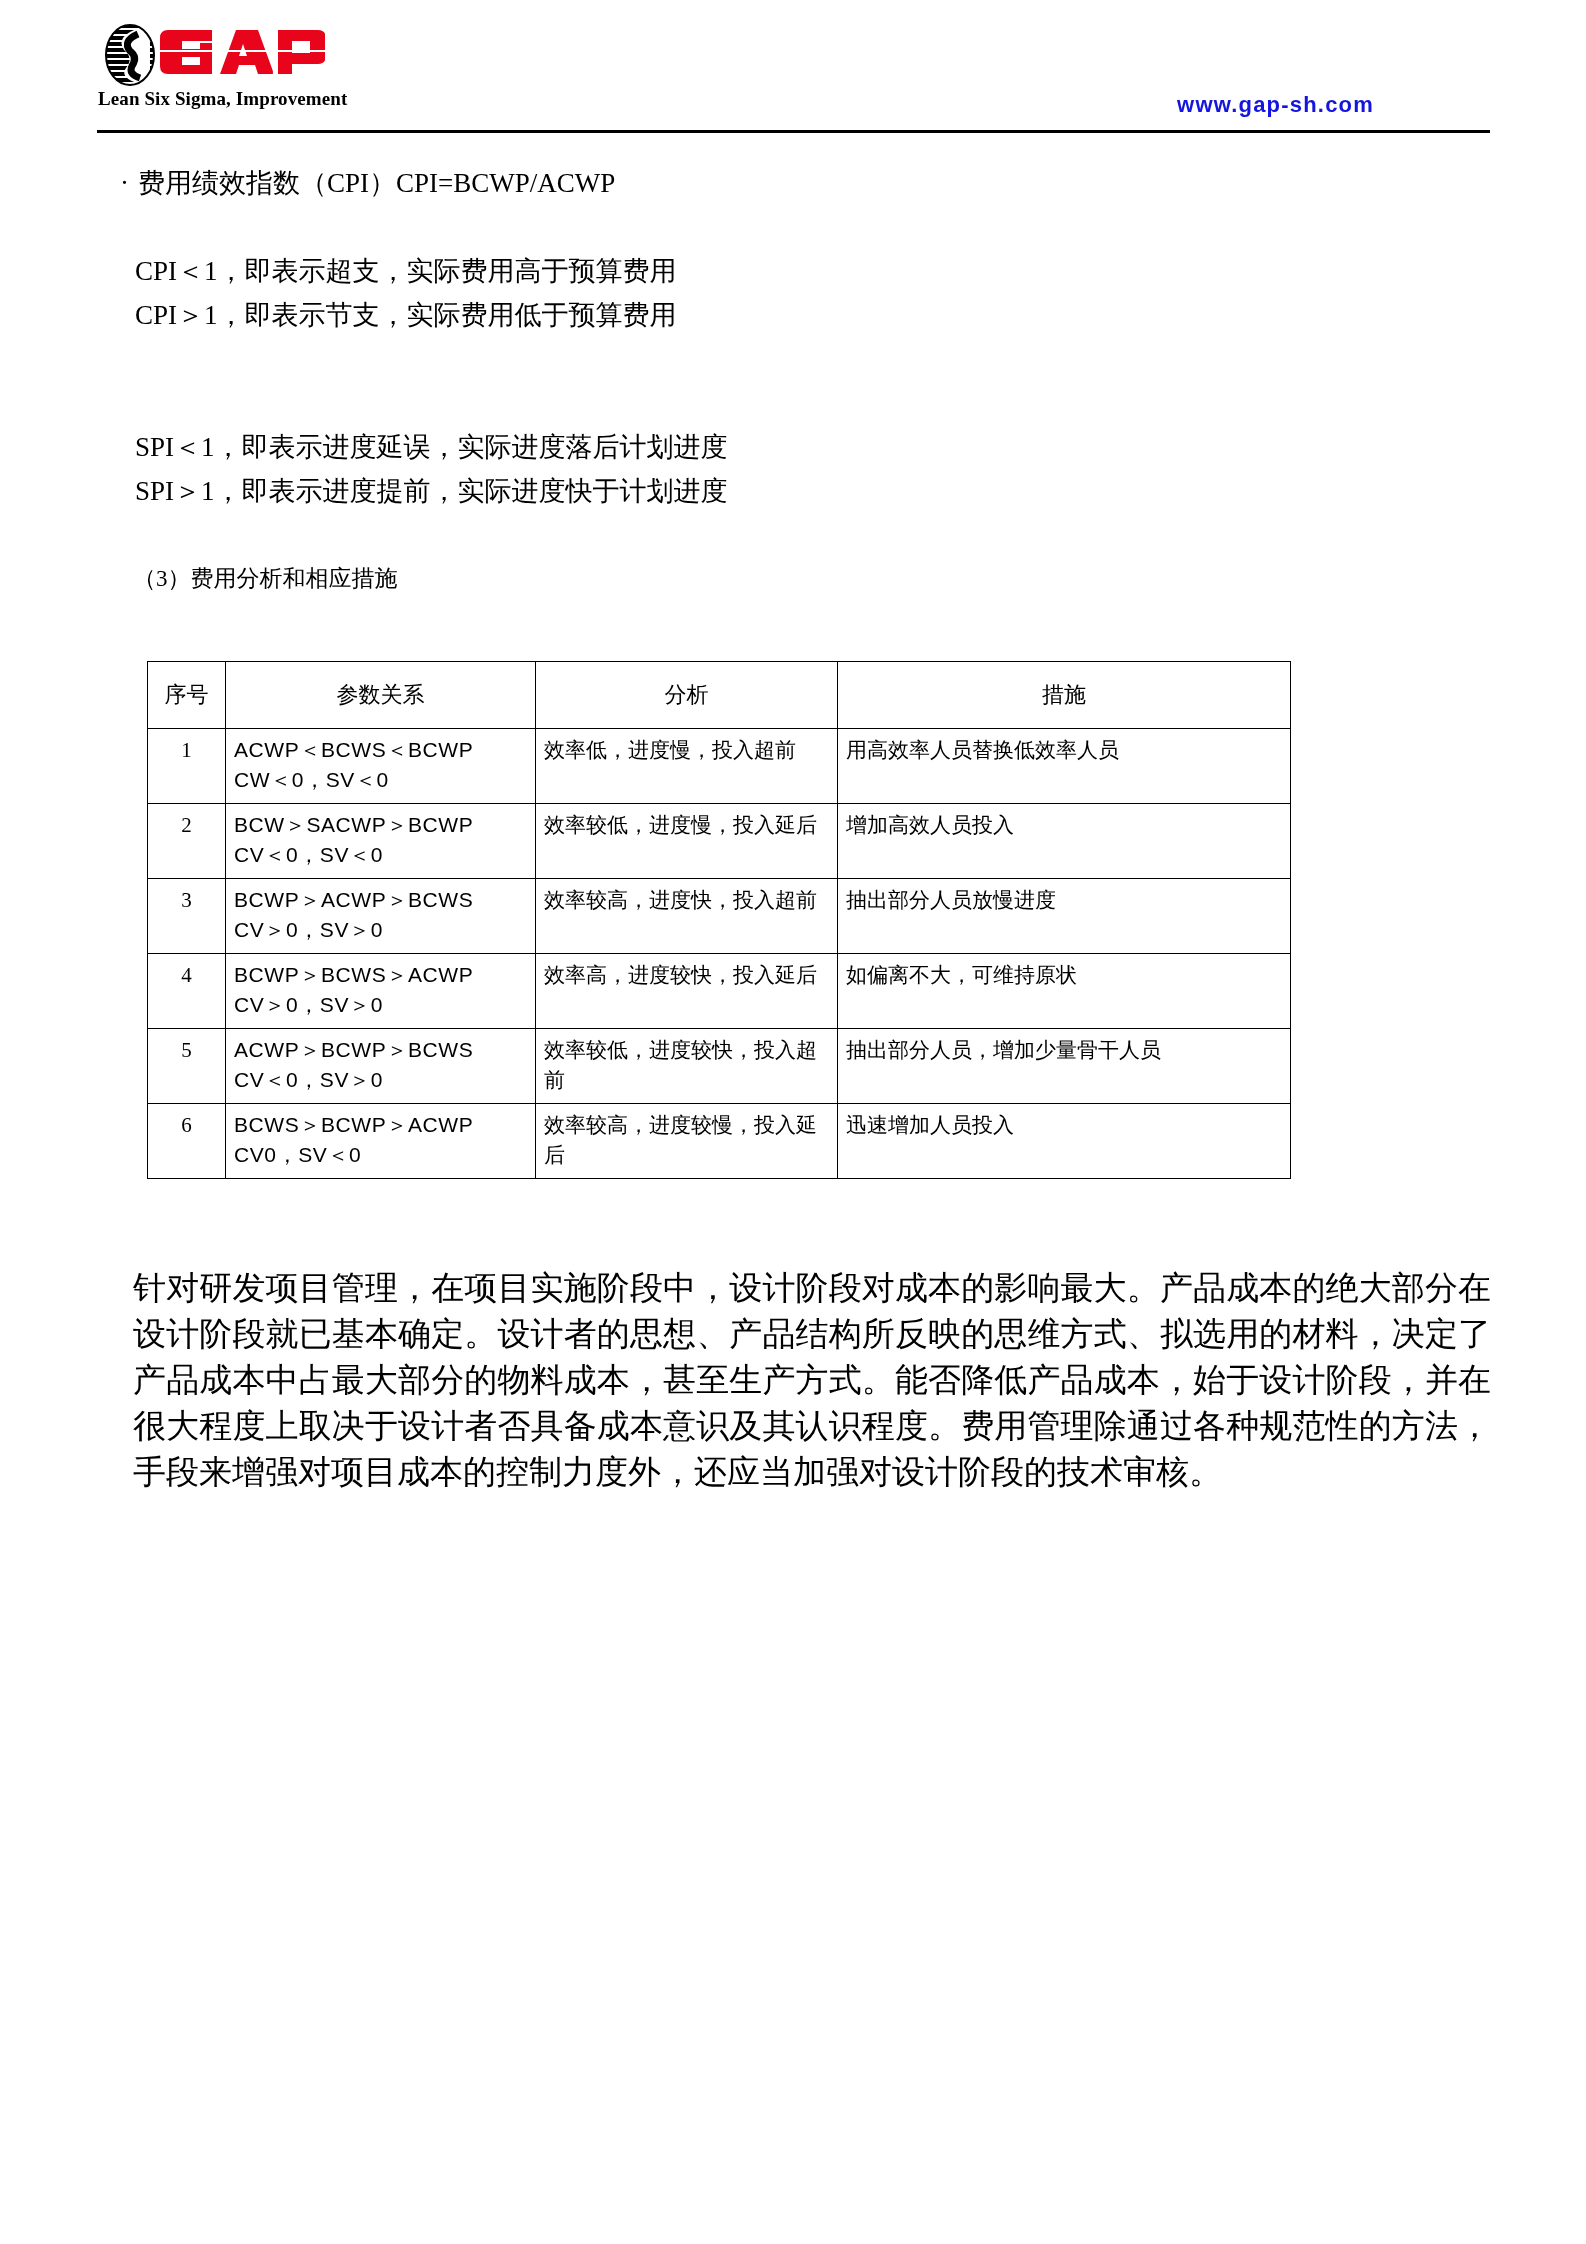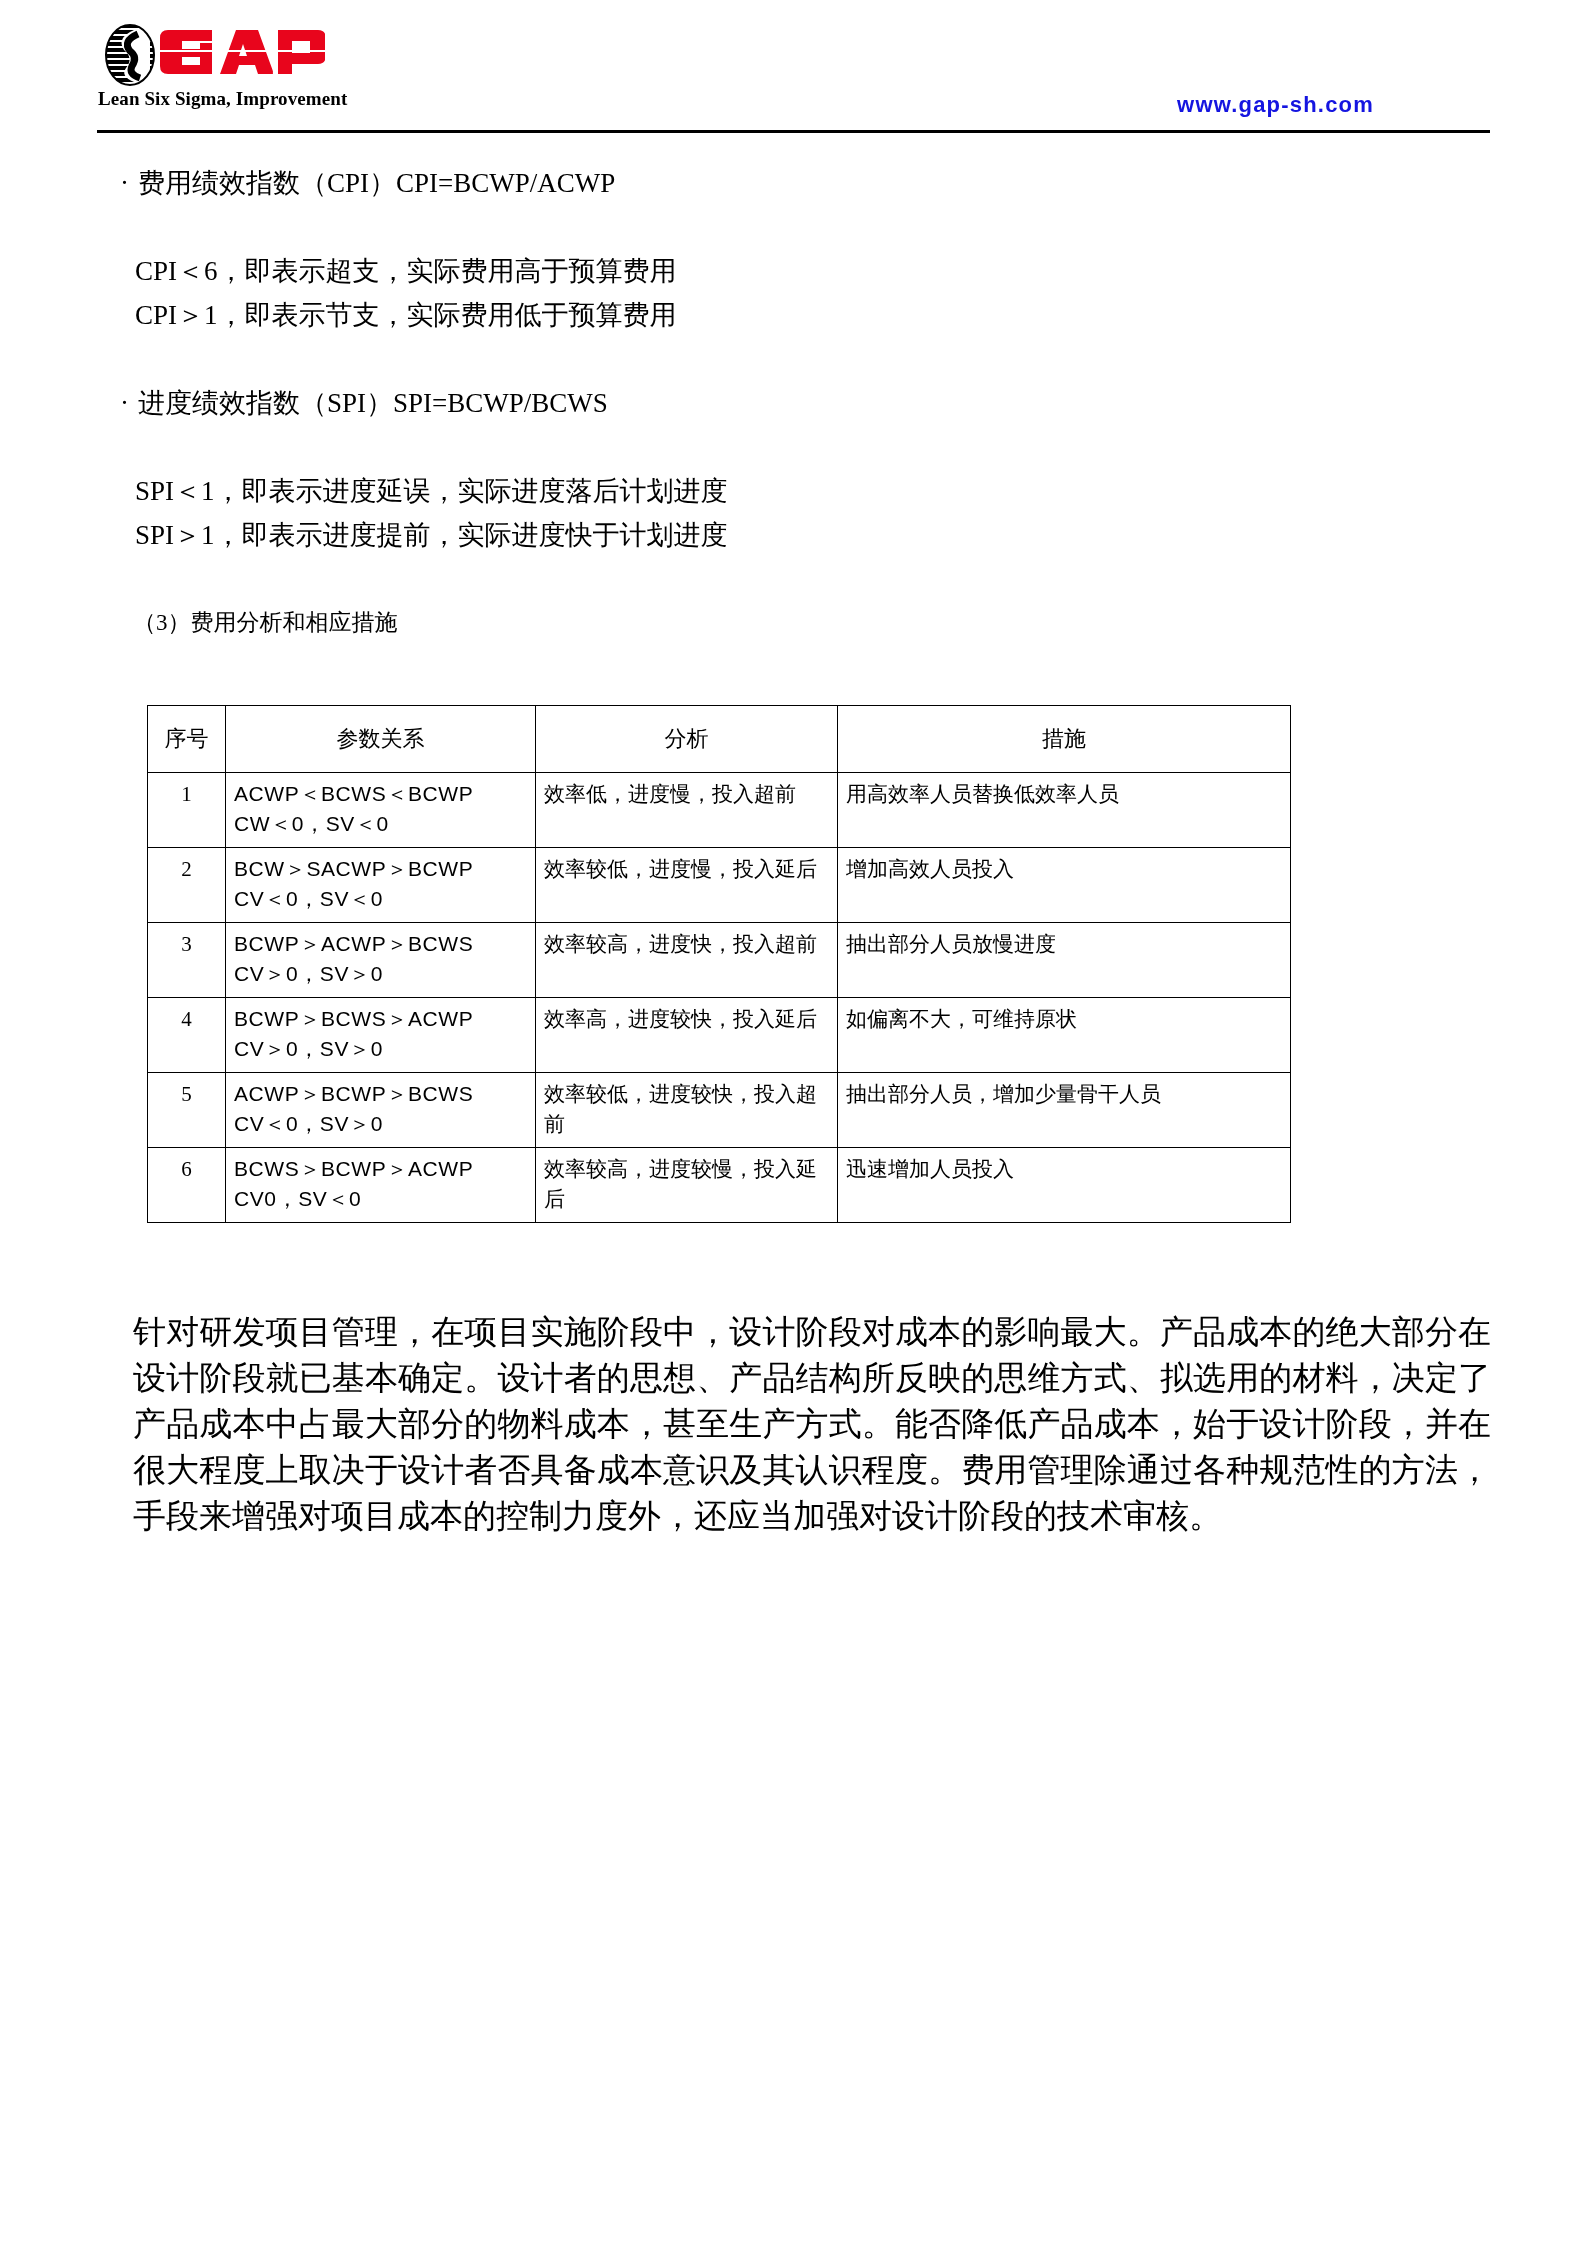--- a/index.html
+++ b/index.html
@@ -257,28 +257,25 @@
   <div class="content">
 
     <div class="gap-sm"></div>
 
     <p class="bullet-line">
       <span class="bullet-dot">·</span><span>费用绩效指数（CPI）CPI=BCWP/ACWP</span>
     </p>
 
     <div class="gap-md"></div>
 
-    <p class="plain-line">CPI＜6，即表示超支，实际费用高于预算费用</p>
+    <p class="plain-line">CPI＜1，即表示超支，实际费用高于预算费用</p>
     <p class="plain-line">CPI＞1，即表示节支，实际费用低于预算费用</p>
 
     <div class="gap-md"></div>
 
-    <p class="bullet-line">
-      <span class="bullet-dot">·</span><span>进度绩效指数（SPI）SPI=BCWP/BCWS</span>
-    </p>
 
     <div class="gap-md"></div>
 
     <p class="plain-line">SPI＜1，即表示进度延误，实际进度落后计划进度</p>
     <p class="plain-line">SPI＞1，即表示进度提前，实际进度快于计划进度</p>
 
     <div class="gap-md"></div>
 
     <p class="section-head">（3）费用分析和相应措施</p>
 

